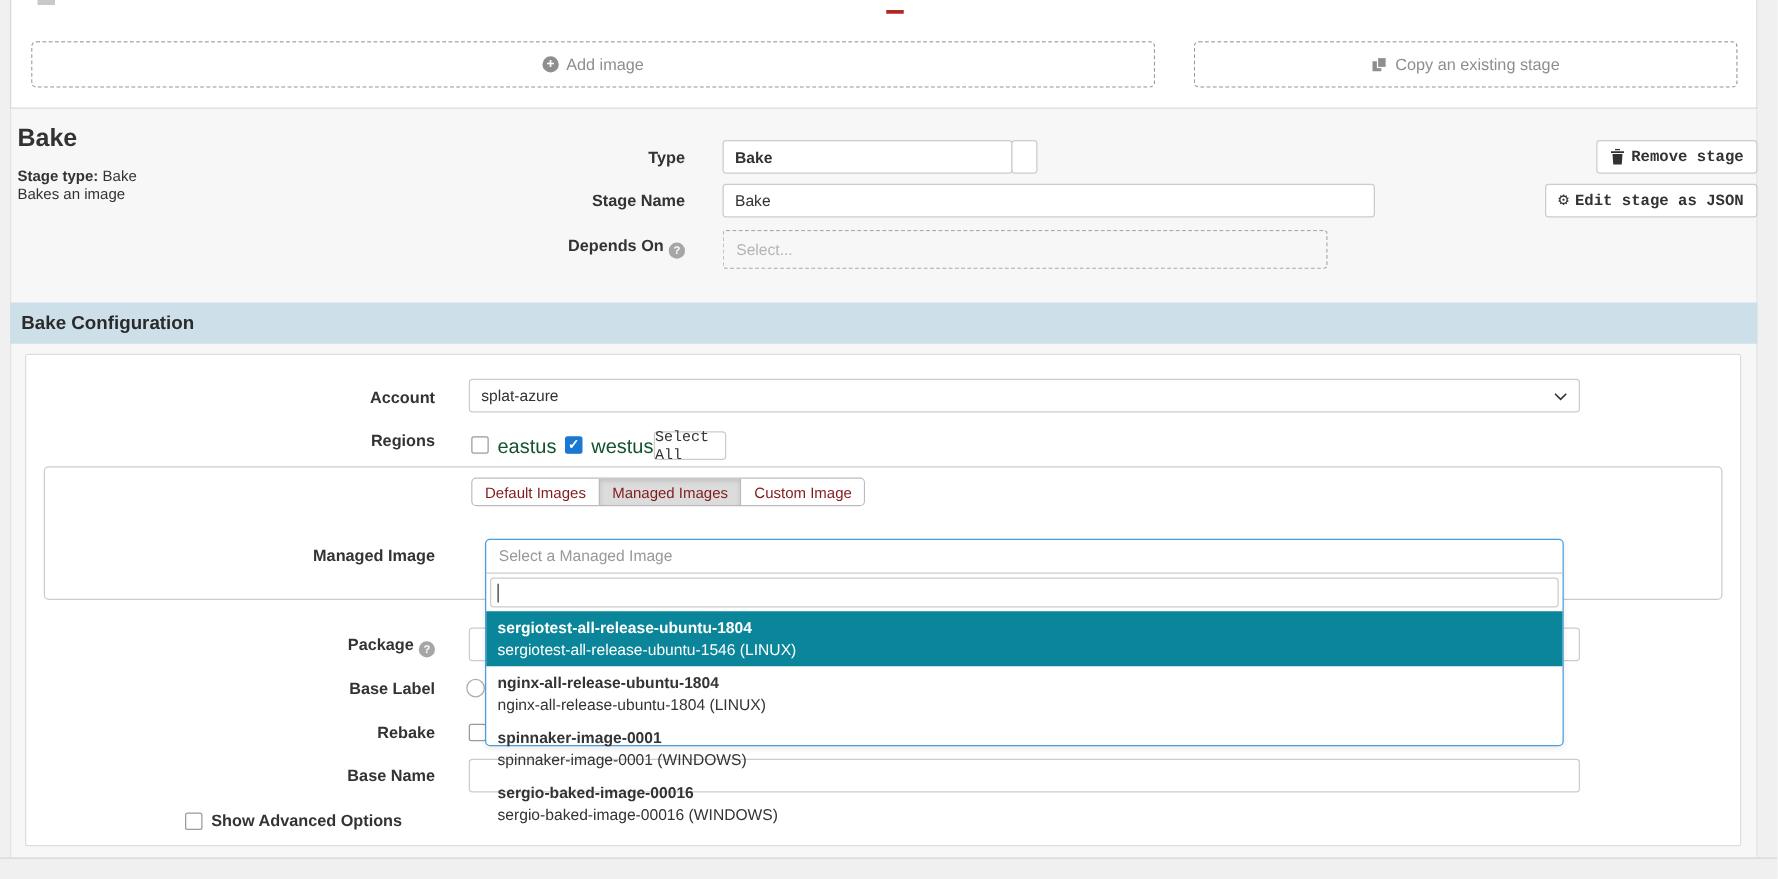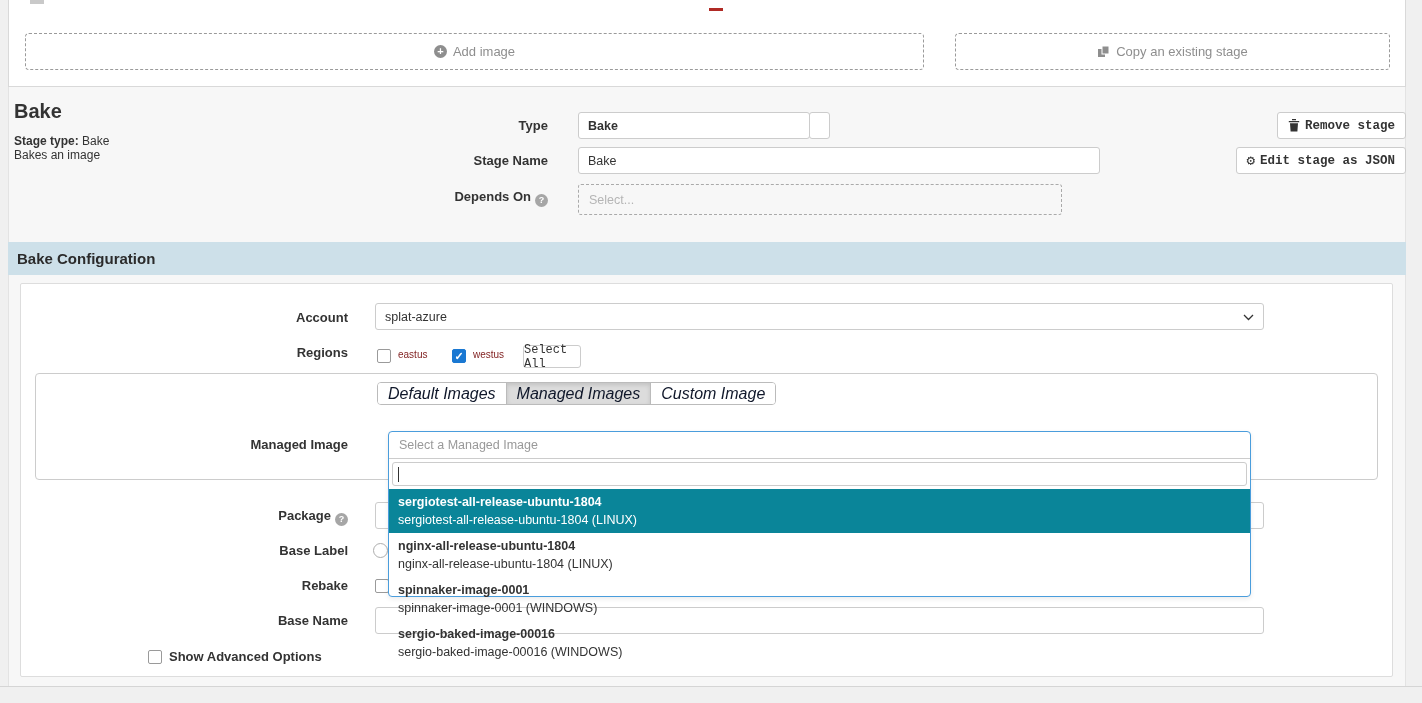--- a/index.html
+++ b/index.html
@@ -45,29 +45,29 @@
                 background:var(--section_header_bg,#cde0e9); display:flex; align-items:center; }
   .config-bar span { font-size:15px; font-weight:bold; color:#2b2b2b; margin-left:9px; }
   .card { left:20px; top:283px; width:1373px; height:394px; background:#fff;
           border:1px solid #ddd; border-radius:2px; }
   .caret-wrap { position:absolute; right:9px; top:10px; }
 
   .checkbox { width:14px; height:14px; border:1px solid #9a9a9a; border-radius:2px;
               background:#fff; cursor:pointer; }
   .checkbox.checked { background:var(--checkbox_blue,#1a78d2); border-color:var(--checkbox_blue,#1a78d2);
               color:#fff; font-size:11px; font-weight:bold; line-height:13px; text-align:center; }
-  .chk-label { font-size:10px; color:#7f1d1d; }
+  .chk-label { font-size:16px; color:#14532d; }
   .radio { width:15px; height:15px; border:1px solid #adadad; border-radius:50%; background:#fff; }
 
   .img-box { left:35px; top:373px; width:1343px; height:107px; border:1px solid #ccc;
              border-radius:4px; background:#fff; }
   .tab-group { left:377px; top:382px; height:23px; display:flex; border:1px solid #bbb;
                border-radius:4px; overflow:hidden; background:#fff; }
-  .tab { font-size:16px; color:#0f172a; padding:0 10px; display:flex; align-items:center;
-         cursor:pointer; background:#fff; border-right:1px solid #bbb;font-style:italic; }
+  .tab { font-size:12px; color:#7f1d1d; padding:0 10px; display:flex; align-items:center;
+         cursor:pointer; background:#fff; border-right:1px solid #bbb; }
   .tab:last-child { border-right:none; }
   .tab.selected { background:#dcdcdc; box-shadow:inset 0 2px 4px rgba(0,0,0,.12); }
 
   
   .dropdown { left:388px; top:431px; width:863px; height:166px; background:#fff;
               border:1px solid var(--dropdown_border,#4a9ddc); border-radius:4px; z-index:30;
               box-shadow:0 2px 5px rgba(0,0,0,.08); }
   .dd-placeholder { height:27px; border-bottom:1px solid #ccc; display:flex; align-items:center;
                     padding:0 10px; color:#999; font-size:12.5px; cursor:pointer; }
   .dd-search { margin:3px; height:24px; border:1px solid #ccc; border-radius:3px;
@@ -198,21 +198,21 @@
 
   <div class="abs dropdown">
     <div class="dd-placeholder">
       <span>Select a Managed Image</span>
     </div>
     <div class="dd-search">
       <span class="dd-caret-bar"></span>
     </div>
     <div class="dd-option hl">
       <div class="nm">sergiotest-all-release-ubuntu-1804</div>
-      <div class="ds">sergiotest-all-release-ubuntu-1804 (LINUX)</div>
+      <div class="ds">sergiotest-all-release-ubuntu-1546 (LINUX)</div>
     </div>
     <div class="dd-option">
       <div class="nm">nginx-all-release-ubuntu-1804</div>
       <div class="ds">nginx-all-release-ubuntu-1804 (LINUX)</div>
     </div>
     <div class="dd-option">
       <div class="nm">spinnaker-image-0001</div>
       <div class="ds">spinnaker-image-0001 (WINDOWS)</div>
     </div>
     <div class="dd-option">

